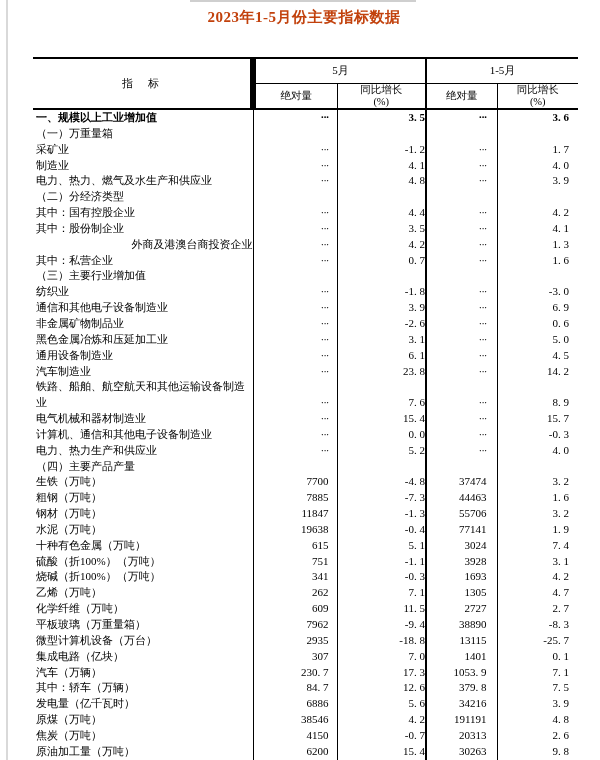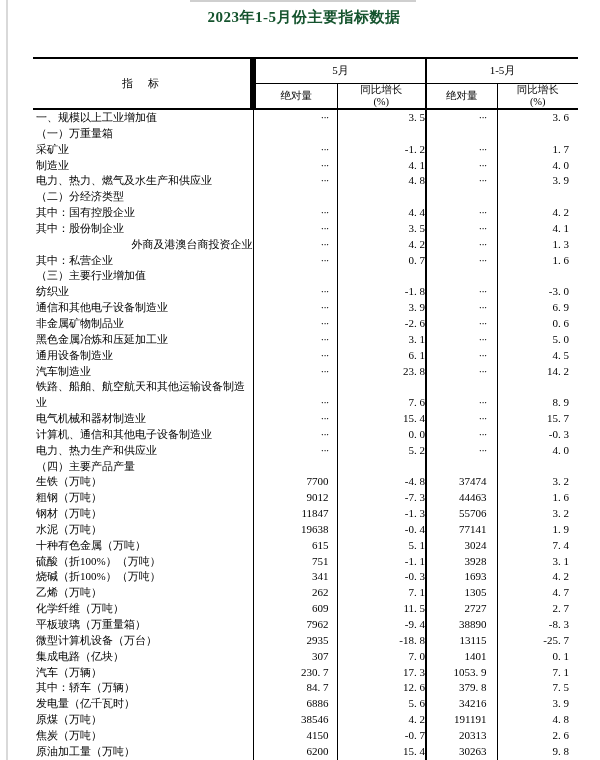--- a/index.html
+++ b/index.html
@@ -13,21 +13,21 @@
     position:absolute; left:6px; top:0; width:2px; height:760px;
     background:#d9d9d9;
   }
   .top-artifact {
     position:absolute; left:190px; top:0; width:226px; height:2px;
     background:#cfcfcf;
   }
   .title {
     position:absolute; left:8px; right:0; top:8px;
     text-align:center; font-weight:bold; font-size:15px;
-    letter-spacing:0.5px; color:#14532d;
+    letter-spacing:0.5px; color:#c2410c;
   }
   table.main {
     position:absolute; left:33px; top:57px; width:545px;
     border-collapse:collapse; table-layout:fixed;
     font-size:11px; color:#000;
     border-bottom:1px solid #000;
   }
   thead th { font-weight:normal; text-align:center; vertical-align:middle; }
   th.ind-h {
     border-top:2px solid #000; border-right:6px solid #000000;
@@ -38,21 +38,21 @@
   th.sub { border-bottom:2px solid #000; height:26px; font-size:10.5px; line-height:12px; }
   th.sub.s1, th.sub.s3 { border-right:1px solid #000;margin-left:48px; }
   th.sub.s2 { border-right:2px solid #000; }
   tbody td { line-height:15.85px; vertical-align:bottom; white-space:normal; }
   tbody td.lbl { padding-left:3px; border-right:1px solid #000; text-align:left; }
   tbody td.val { text-align:right; }
   tbody td.c0 { padding-right:8px; border-right:1px solid #000; }
   tbody td.c1 { padding-right:0; border-right:2px solid #000; }
   tbody td.c2 { padding-right:10px; border-right:1px solid #000; }
   tbody td.c3 { padding-right:9px; }
-  tbody tr.bold td { font-weight:normal;margin-left:36px; }
+  tbody tr.bold td { font-weight:bold;margin-left:36px; }
   tbody td.lbl.ind { padding-left:36px;text-align:right; }
   .dots { letter-spacing:-1px; }
 </style>
 </head>
 <body>
 
 <div class="page-edge"></div>
 <div class="top-artifact"></div>
 
 <div class="title">2023年1-5月份主要指标数据</div>
@@ -241,21 +241,21 @@
       </tr>
       <tr>
         <td class="lbl">生铁（万吨）</td>
         <td class="val c0">7700</td>
         <td class="val c1">-4. 8</td>
         <td class="val c2">37474</td>
         <td class="val c3">3. 2</td>
       </tr>
       <tr>
         <td class="lbl">粗钢（万吨）</td>
-        <td class="val c0">9012</td>
+        <td class="val c0">7885</td>
         <td class="val c1">-7. 3</td>
         <td class="val c2">44463</td>
         <td class="val c3">1. 6</td>
       </tr>
       <tr>
         <td class="lbl">钢材（万吨）</td>
         <td class="val c0">11847</td>
         <td class="val c1">-1. 3</td>
         <td class="val c2">55706</td>
         <td class="val c3">3. 2</td>

